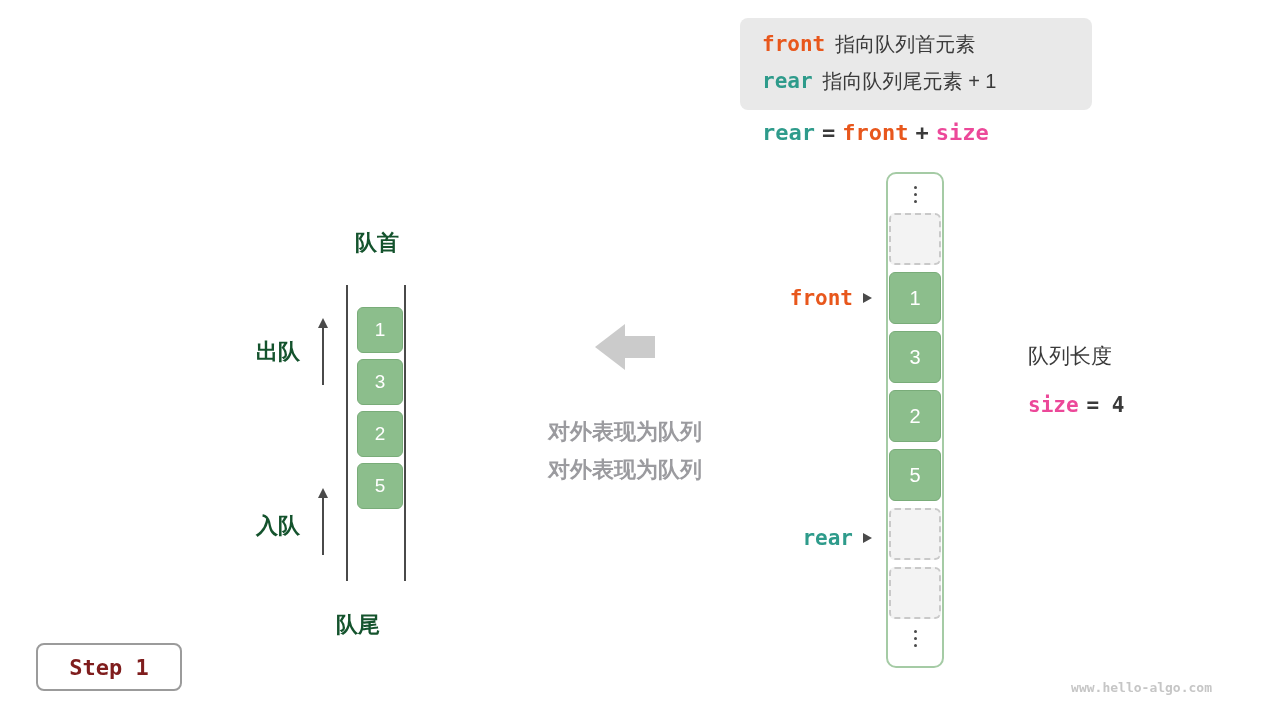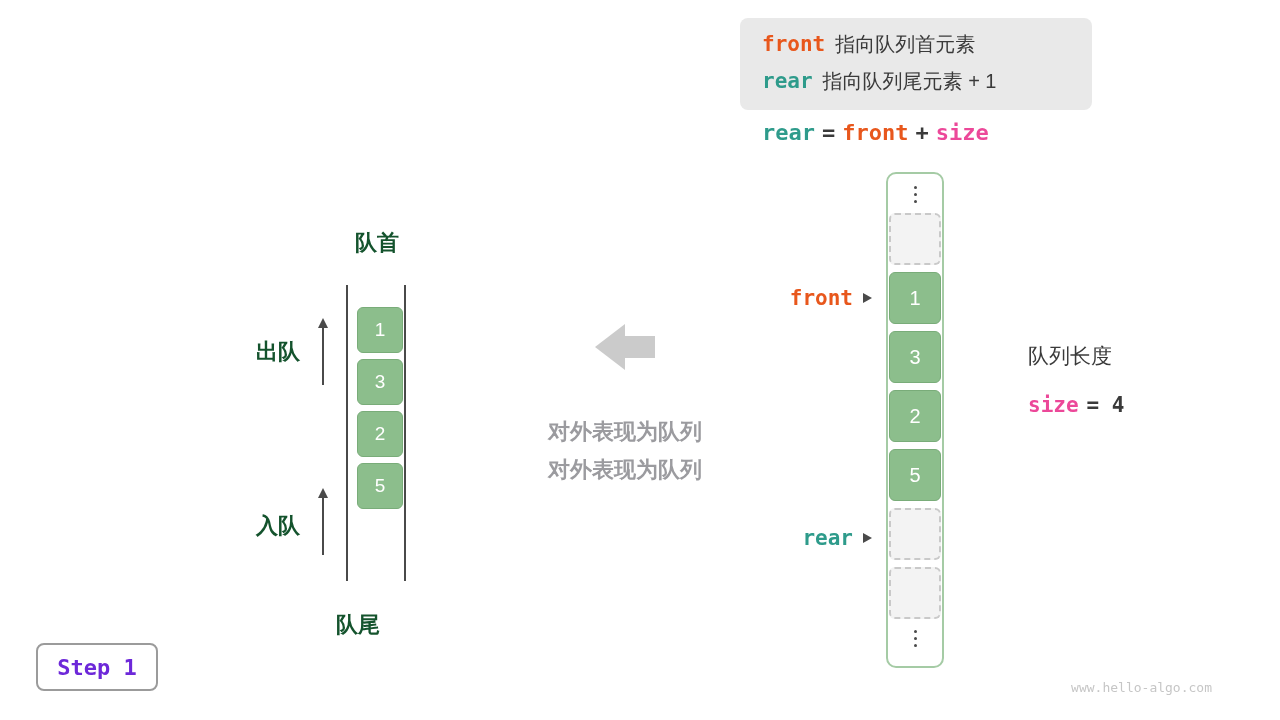--- a/index.html
+++ b/index.html
@@ -1,21 +1,21 @@
 <!DOCTYPE html>
 <html><head>
 <meta charset="utf-8">
 <style>
   * { margin:0; padding:0; box-sizing:border-box; }
   html,body { background:#ffffff; }
   body { font-family:"Liberation Sans","DejaVu Sans",sans-serif; }
   .canvas { position:relative; width:1280px; height:720px; background:#ffffff; overflow:hidden; }
 
   .mono { font-family:"DejaVu Sans Mono","Liberation Mono",monospace; font-weight:bold; }
-  .mono-n { font-family:"DejaVu Sans Mono","Liberation Mono",monospace; font-weight:normal; }
+  .mono-n { font-family:"DejaVu Sans Mono","Liberation Mono",monospace; font-weight:bold; }
   .kw-front { color:#E8571C; }
   .kw-rear  { color:#2E9B8B; }
   .kw-size  { color:#ec4899; }
   .dark { color:#3A3A3A; }
 
   
   .legend { position:absolute; left:740px; top:18px; width:352px; background:#E9E9E9;
             border-radius:8px; padding:8px 22px 10px 22px; font-size:20px; color:#3A3A3A; }
   .legend-line { line-height:37px; white-space:nowrap; }
   .legend .kw { font-size:21px; margin-right:10px; }
@@ -69,24 +69,24 @@
 
   
   .big-arrow { position:absolute; left:595px; top:324px; display:flex; align-items:center; }
   .big-arrow .head { width:0; height:0; border-top:23px solid transparent; border-bottom:23px solid transparent;
                      border-right:30px solid #CBCBCB; }
   .big-arrow .tail { width:30px; height:22px; background:#CBCBCB; }
   .caption { position:absolute; left:475px; top:413px; width:300px; text-align:center;
              color:#9B9B9F; font-weight:bold; font-size:22px; line-height:38px; }
 
   
-  .step-box { position:absolute; left:36px; top:643px; width:122px; height:48px;
+  .step-box { position:absolute; left:36px; top:643px; width:146px; height:48px;
               border:2px solid #9B9B9B; border-radius:8px; background:#fff;
               display:flex; align-items:center; justify-content:center;
-              font-size:22px; color:#6d28d9; }
+              font-size:22px; color:#7f1d1d; }
 
   
   .watermark { position:absolute; left:1030px; top:680px; width:182px; text-align:right;
                font-size:13px; color:#C6C6C6; }
 </style>
 </head>
 <body>
 
 <div class="canvas">
 

